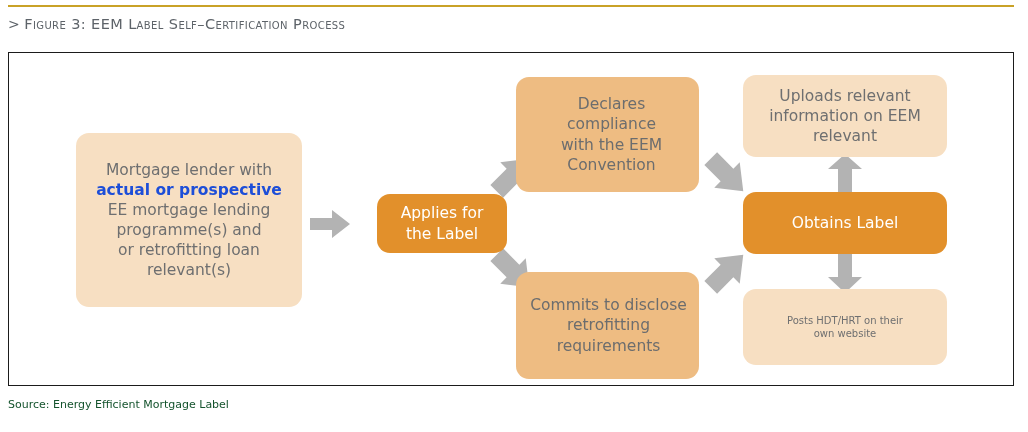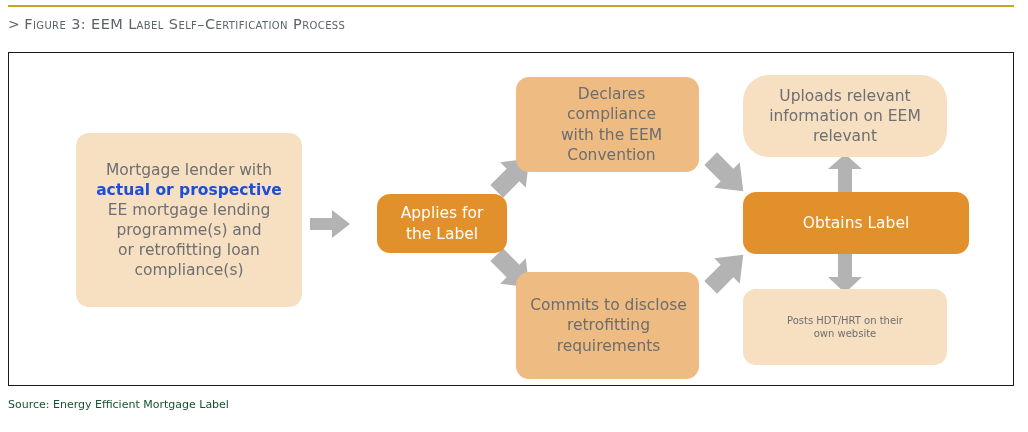--- a/index.html
+++ b/index.html
@@ -82,24 +82,24 @@
   }
   .tone-strong {
     background: #e2902b;
     color: #ffffff;
   }
   .b { font-weight: bold; color: #1d4ed8; }
 
   
   #node-lender   { left: 67px;  top:  80px; width: 226px; height: 174px; font-size: 15.5px; }
   #node-applies  { left: 368px; top: 141px; width: 130px; height:  59px; font-size: 15.5px; }
-  #node-declares { left: 507px; top:  24px; width: 183px; height:  95px; font-size: 15.5px; padding-left: 16px; }
+  #node-declares { left: 507px; top:  24px; width: 183px; height:  115px; font-size: 15.5px; padding-left: 16px; }
   #node-commits  { left: 507px; top: 219px; width: 183px; height:  107px; font-size: 15.5px; padding-left: 10px; }
-  #node-uploads  { left: 734px; top:  22px; width: 204px; height:  82px; font-size: 15.5px; border-radius: 26px; }
-  #node-obtains  { left: 734px; top: 139px; width: 226px; height:  62px; font-size: 15.5px; }
+  #node-uploads  { left: 734px; top:  22px; width: 204px; height:  82px; font-size: 15.5px; }
+  #node-obtains  { left: 734px; top: 139px; width: 204px; height:  62px; font-size: 15.5px; }
   #node-posts    { left: 734px; top: 236px; width: 204px; height:  76px; font-size: 10px; text-align: center; }
 
   .arrow {
     position: absolute;
     overflow: visible;
   }
   .arrow svg { display: block; }
 
   
   .source {
@@ -175,21 +175,21 @@
         </svg>
       </div>
 
       <div class="node tone-light" id="node-lender">
         <div class="node-inner">
           <div>Mortgage lender with</div>
           <div class="b">actual or prospective</div>
           <div>EE mortgage lending</div>
           <div>programme(s) and</div>
           <div>or retrofitting loan</div>
-          <div>compliance(s)</div>
+          <div>relevant(s)</div>
         </div>
       </div>
 
       <div class="node tone-strong" id="node-applies">
         <div class="node-inner">
           <div>Applies for</div>
           <div>the Label</div>
         </div>
       </div>
 

